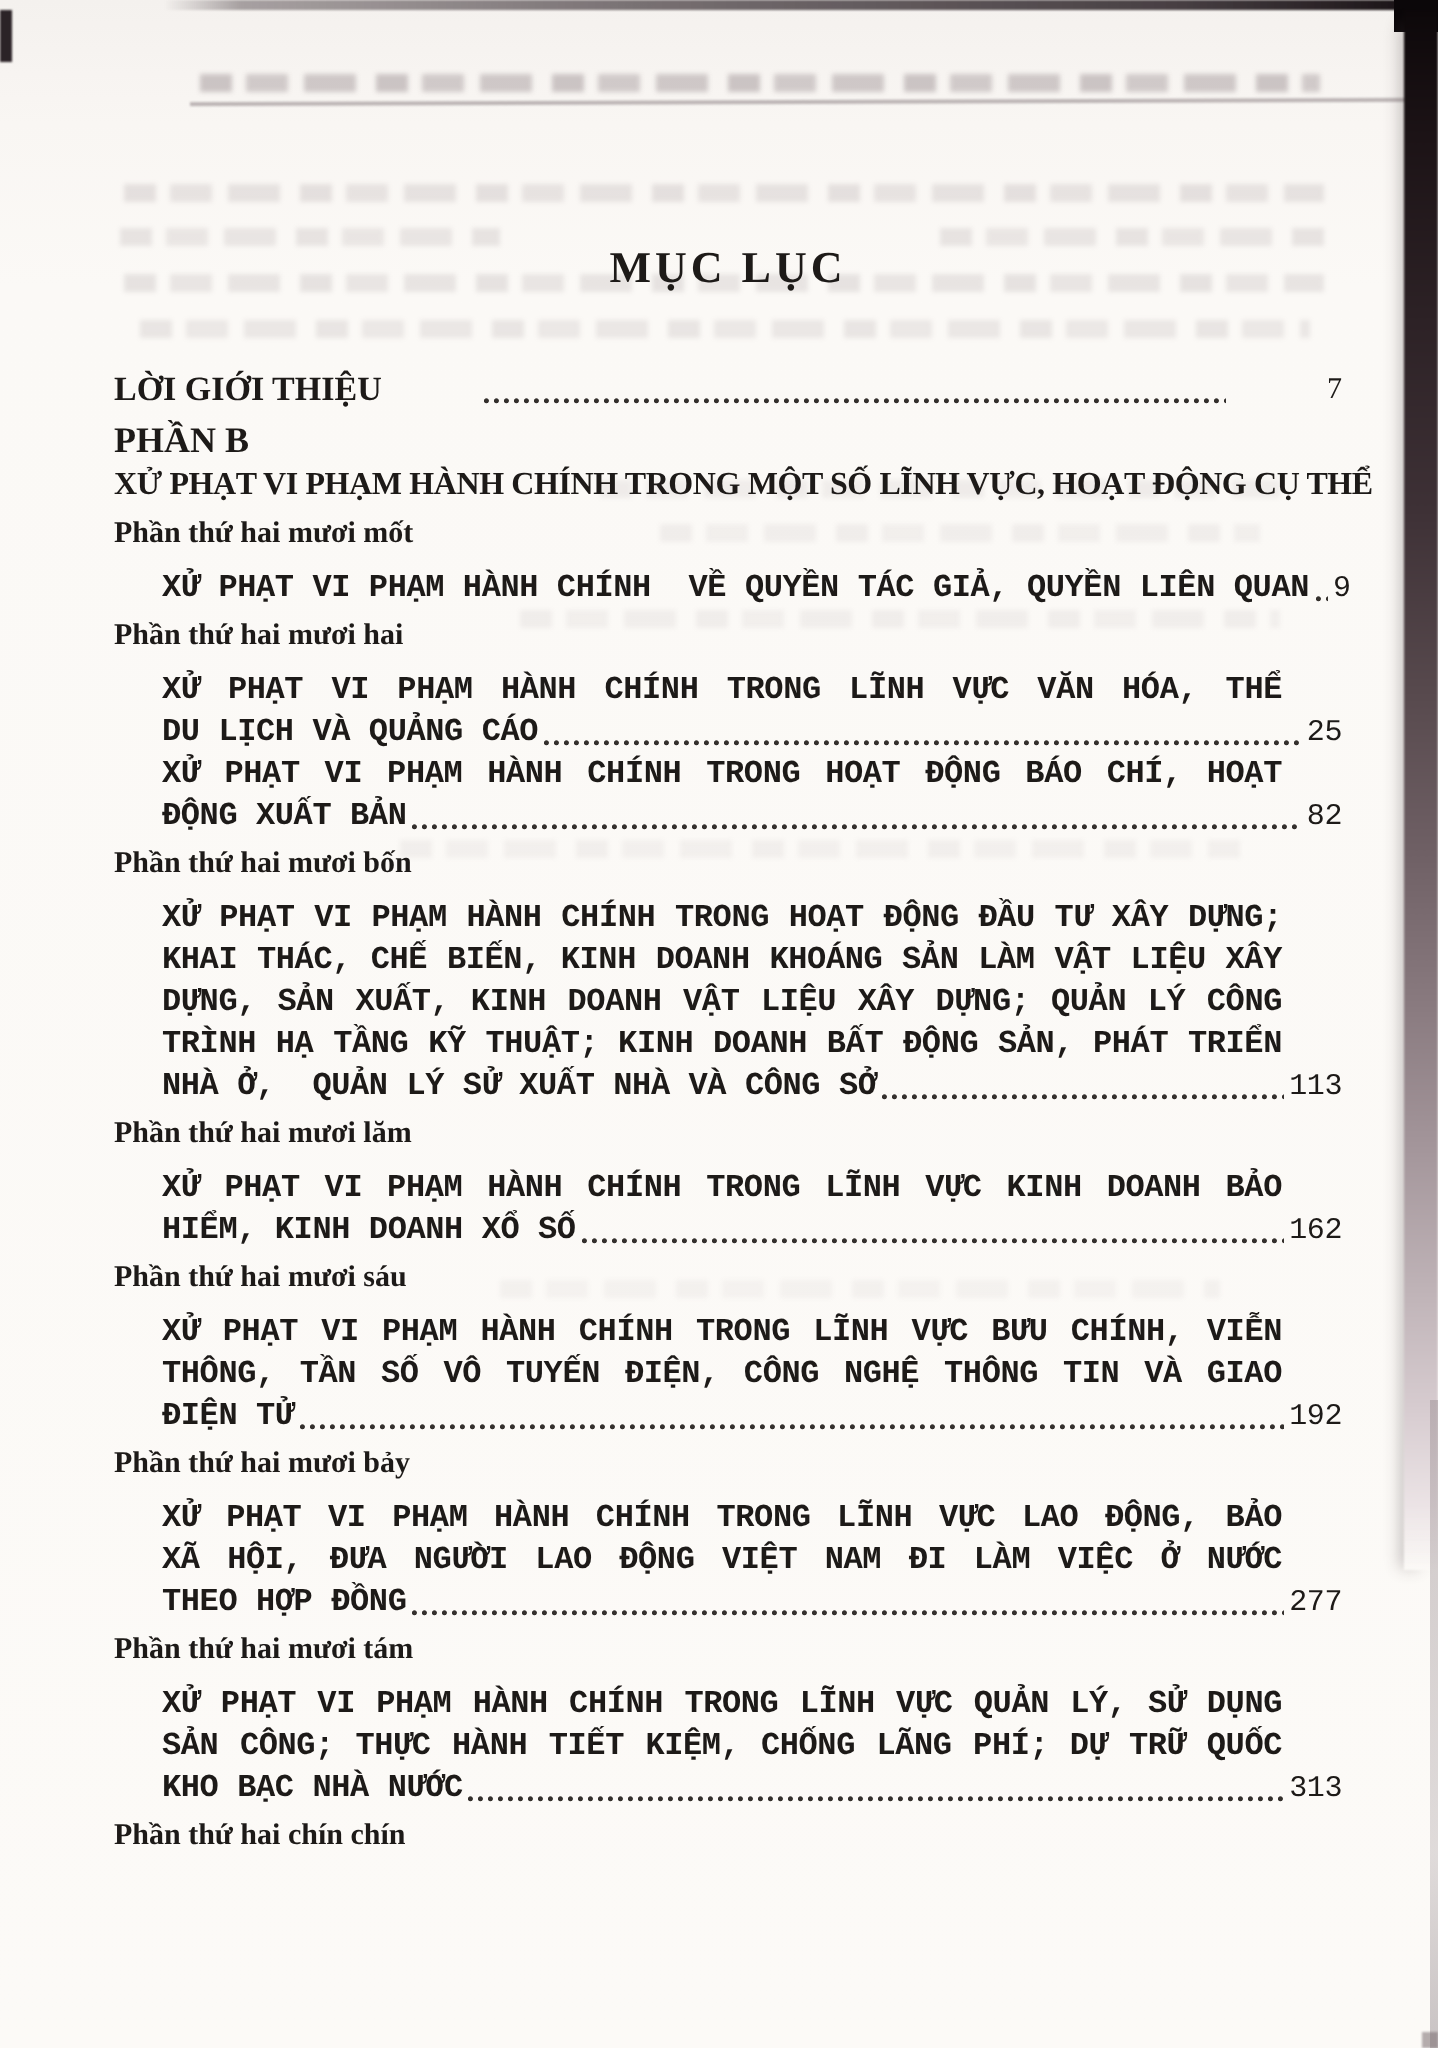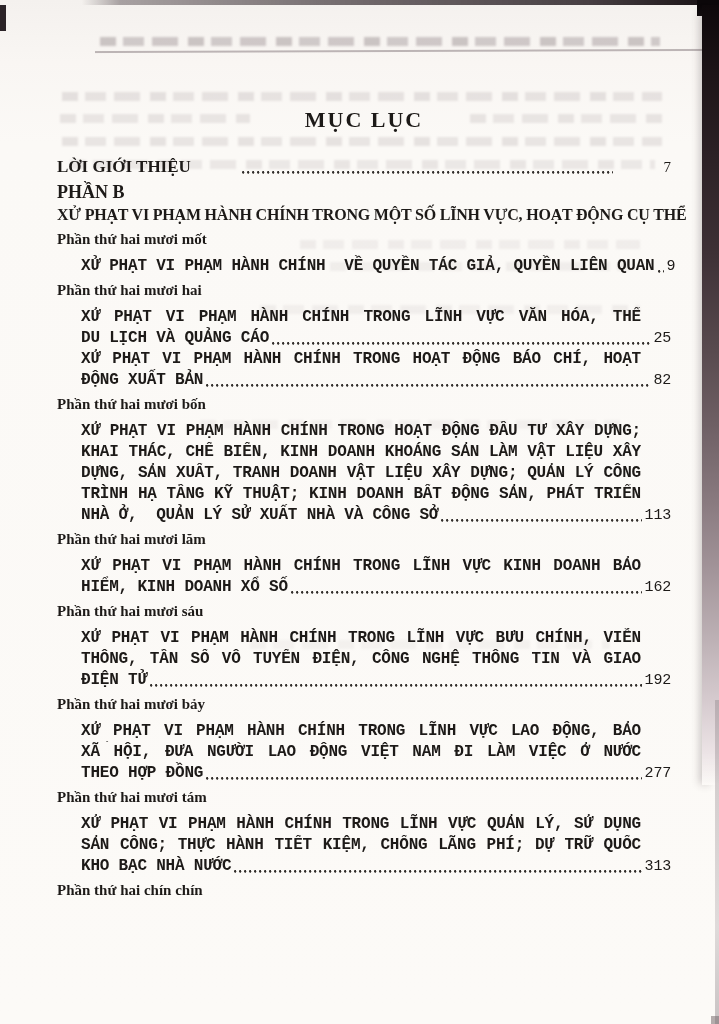--- a/index.html
+++ b/index.html
@@ -62,38 +62,38 @@
     filter: blur(1.3px);
   }
   .bleed-rule {
     position: absolute; top: 50px; left: 95px; width: 608px; height: 2px;
     background: rgba(128,116,120,0.5); transform: rotate(-0.2deg);
     filter: blur(0.4px);
   }
 
   
   .content {
-    position: absolute; top: 0; left: 57px; width: 614px;
+    position: absolute; top: 14px; left: 57px; width: 614px;
   }
   .page-title {
     margin: 106px 0 0 0; padding: 0;
     font-size: 22px; font-weight: bold; line-height: 28px;
     text-align: center; letter-spacing: 2px;
   }
   .toc-row { display: flex; }
   .toc-row .row-text { white-space: pre; }
   .leader { flex: 1 1 auto; position: relative; min-width: 12px; }
   .leader::after {
     content: ""; position: absolute; left: 3px; right: 3px; bottom: 4px; height: 3px;
     background-image: radial-gradient(circle at 1.2px 1.4px, #34302d 1.02px, rgba(0,0,0,0) 1.45px);
     background-size: 5px 3px; background-repeat: repeat-x; background-position: left bottom;
   }
   .pagenum { font-weight: 400; font-size: 15px; line-height: 21px; }
 
-  .intro-row { margin-top: 22px; font-size: 17px; font-weight: bold; line-height: 22px; gap: 48px; }
+  .intro-row { margin-top: 36px; font-size: 17px; font-weight: bold; line-height: 22px; gap: 48px; }
   .intro-row .pagenum { line-height: 22px; }
 
   .part-heading {
     margin-top: 3px; font-size: 18px; font-weight: bold; line-height: 22px;
   }
   .part-subtitle {
     font-size: 16px; font-weight: bold; line-height: 23px;
     text-align: right; white-space: nowrap; letter-spacing: -0.2px;
   }
   .sections { margin-top: 4px; }
@@ -177,21 +177,21 @@
               <span class="pagenum">82</span>
             </div>
           </div>
   </section>
 
   <section class="toc-section">
     <div class="section-label">Phần thứ hai mươi bốn</div>
     <div class="section-entry">
             <div class="entry-line">XỬ PHẠT VI PHẠM HÀNH CHÍNH TRONG HOẠT ĐỘNG ĐẦU TƯ  XÂY DỰNG;</div>
             <div class="entry-line">KHAI THÁC, CHẾ BIẾN, KINH DOANH KHOÁNG SẢN  LÀM VẬT LIỆU XÂY</div>
-            <div class="entry-line">DỰNG, SẢN XUẤT, TRANH DOANH VẬT LIỆU  XÂY DỰNG; QUẢN LÝ CÔNG</div>
+            <div class="entry-line">DỰNG, SẢN XUẤT, KINH DOANH VẬT LIỆU  XÂY DỰNG; QUẢN LÝ CÔNG</div>
             <div class="entry-line">TRÌNH HẠ TẦNG KỸ THUẬT; KINH DOANH BẤT ĐỘNG SẢN, PHÁT TRIỂN</div>
             <div class="toc-row entry-last">
               <span class="row-text">NHÀ Ở,  QUẢN LÝ SỬ XUẤT NHÀ VÀ CÔNG SỞ</span>
               <span class="leader"></span>
               <span class="pagenum">113</span>
             </div>
           </div>
   </section>
 
   <section class="toc-section">

